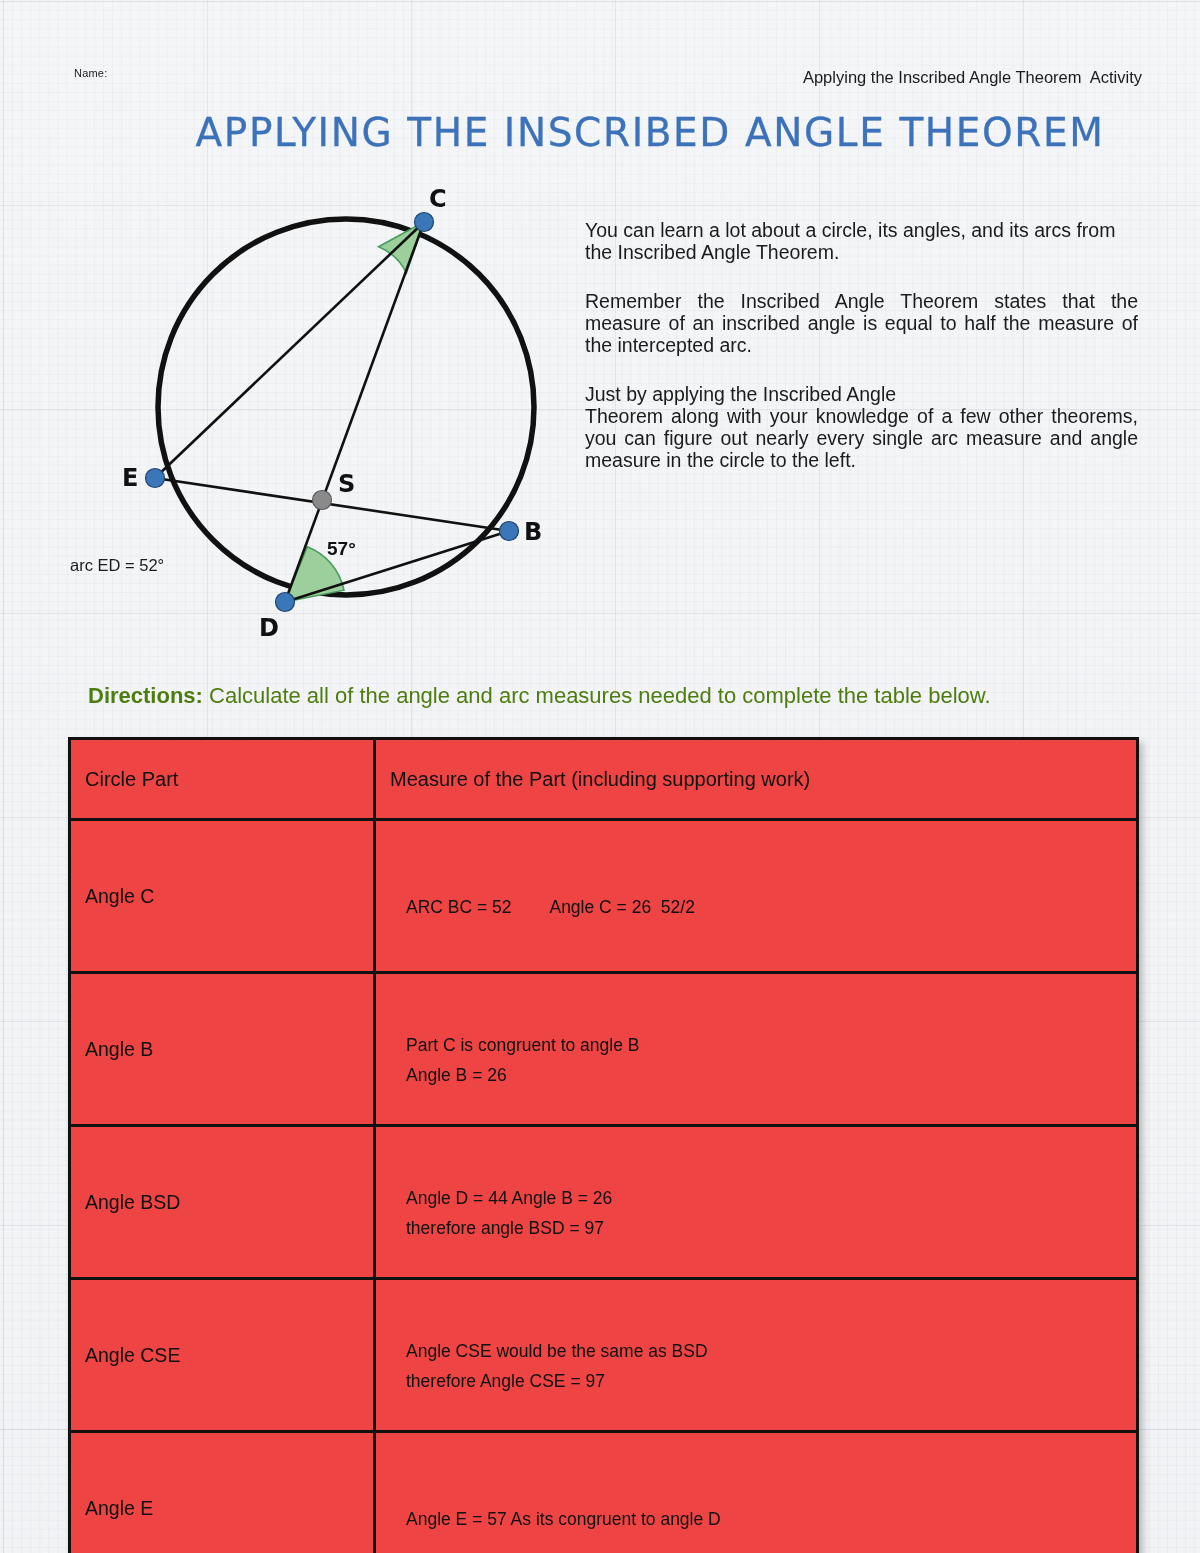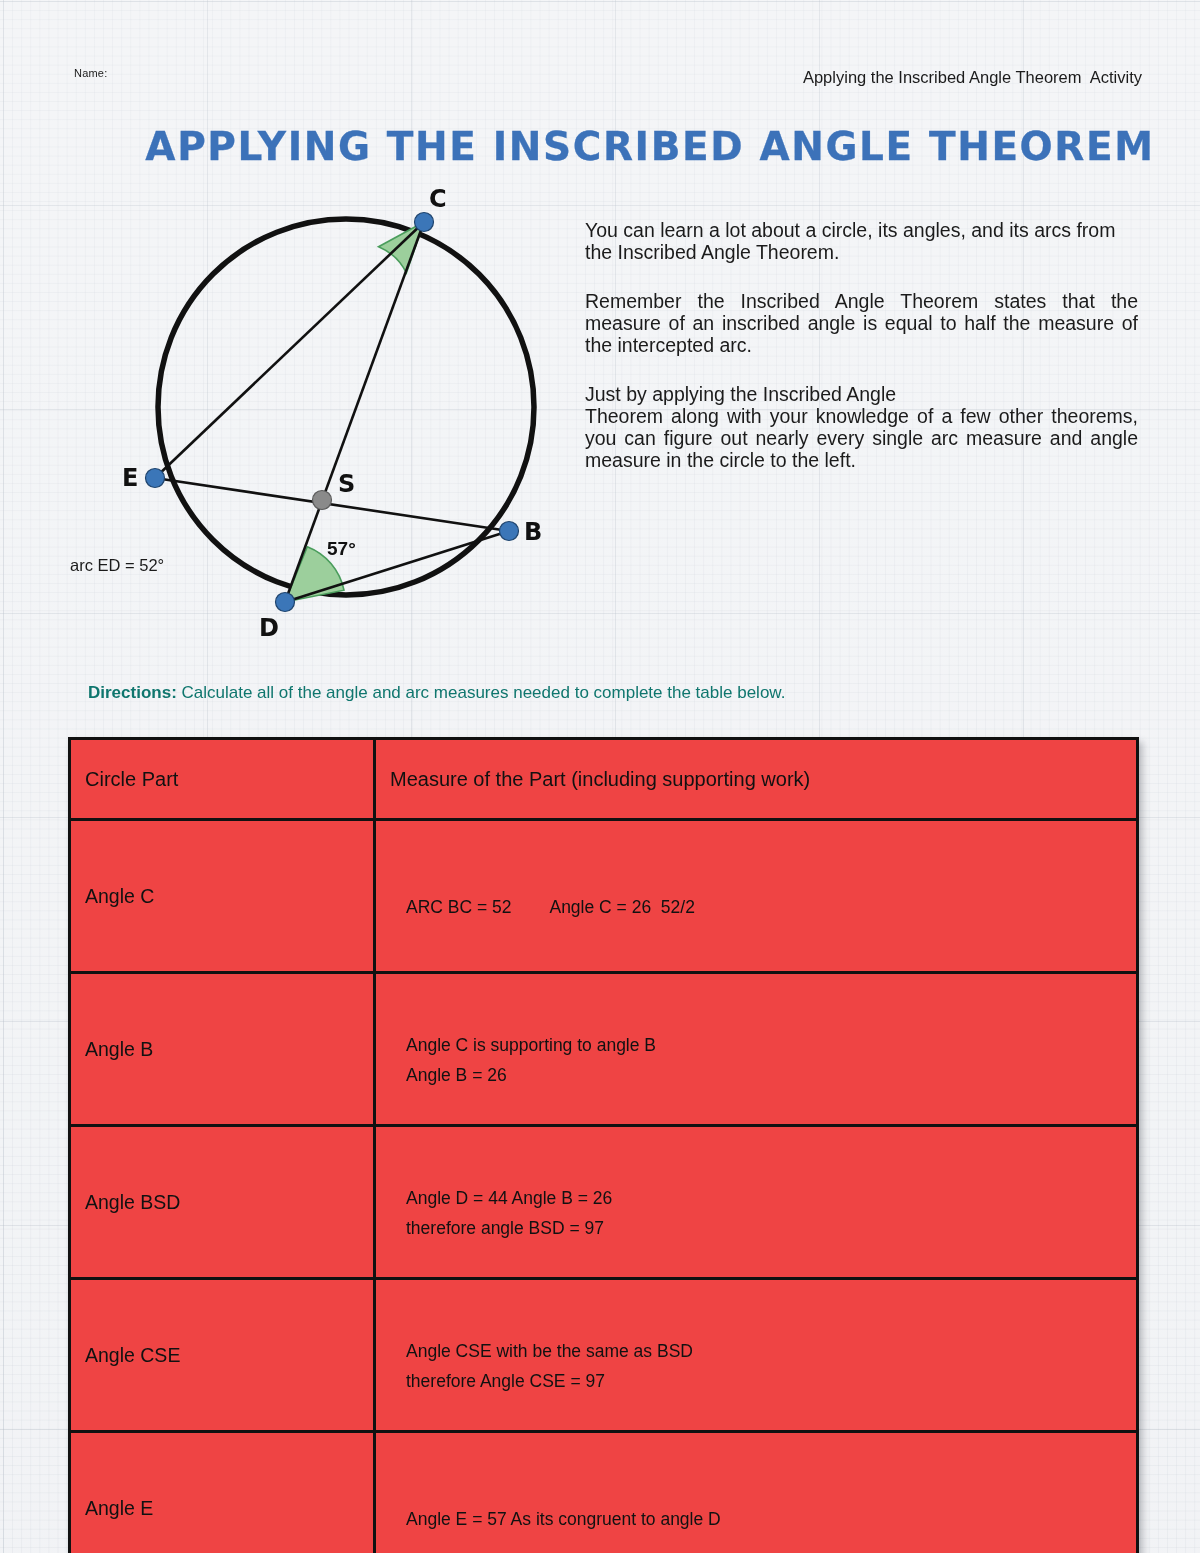--- a/index.html
+++ b/index.html
@@ -50,24 +50,24 @@
     top: 68px;
     font-size: 16.5px;
     color: #1b1b1b;
     white-space: pre;
     text-align: center;
   }
   .worksheet-title {
     position: absolute;
     left: 0;
     right: 0;
-    top: 124px;
+    top: 110px;
     text-align: center;
     font-family: "DejaVu Sans", sans-serif;
-    font-weight: bold;
+    font-weight: normal;
     font-size: 39px;
     letter-spacing: 1.6px;
     color: #3c72b9;
     -webkit-text-stroke: 0.3px #3c72b9;
     padding-left: 100px;
     
     background-image: repeating-linear-gradient(
         58deg,
         rgba(255,255,255,0) 0px,
         rgba(255,255,255,0) 2px,
@@ -106,22 +106,22 @@
   }
   .info-col p { margin: 0; }
   .info-col p.just { text-align: justify; }
   .info-col p.gap { margin-top: 27px; }
 
   
   .directions {
     position: absolute;
     left: 88px;
     top: 683px;
-    font-size: 17px;
-    color: #0f766e;
+    font-size: 22px;
+    color: #4d7c0f;
   }
   .directions .lead { font-weight: bold; }
 
   
   .work-table {
     position: absolute;
     left: 68px;
     top: 737px;
     width: 1068px;
     border-collapse: collapse;
@@ -225,39 +225,39 @@
       <td class="measure-cell">
         <div class="pad"></div>
         <div class="line">ARC BC = 52        Angle C = 26  52/2</div>
       </td>
     </tr>
 
     <tr class="row-tall">
       <td class="part-cell">Angle B</td>
       <td class="measure-cell">
         <div class="pad"></div>
-        <div class="line">Angle C is supporting to angle B</div>
+        <div class="line">Part C is congruent to angle B</div>
         <div class="line">Angle B = 26</div>
       </td>
     </tr>
 
     <tr class="row-tall">
       <td class="part-cell">Angle BSD</td>
       <td class="measure-cell">
         <div class="pad"></div>
         <div class="line">Angle D = 44 Angle B = 26</div>
         <div class="line">therefore angle BSD = 97</div>
       </td>
     </tr>
 
     <tr class="row-tall">
       <td class="part-cell">Angle CSE</td>
       <td class="measure-cell">
         <div class="pad"></div>
-        <div class="line">Angle CSE with be the same as BSD</div>
+        <div class="line">Angle CSE would be the same as BSD</div>
         <div class="line">therefore Angle CSE = 97</div>
       </td>
     </tr>
 
     <tr class="row-tall">
       <td class="part-cell">Angle E</td>
       <td class="measure-cell">
         <div class="pad"></div>
         <div class="line">Angle E = 57 As its congruent to angle D</div>
       </td>

